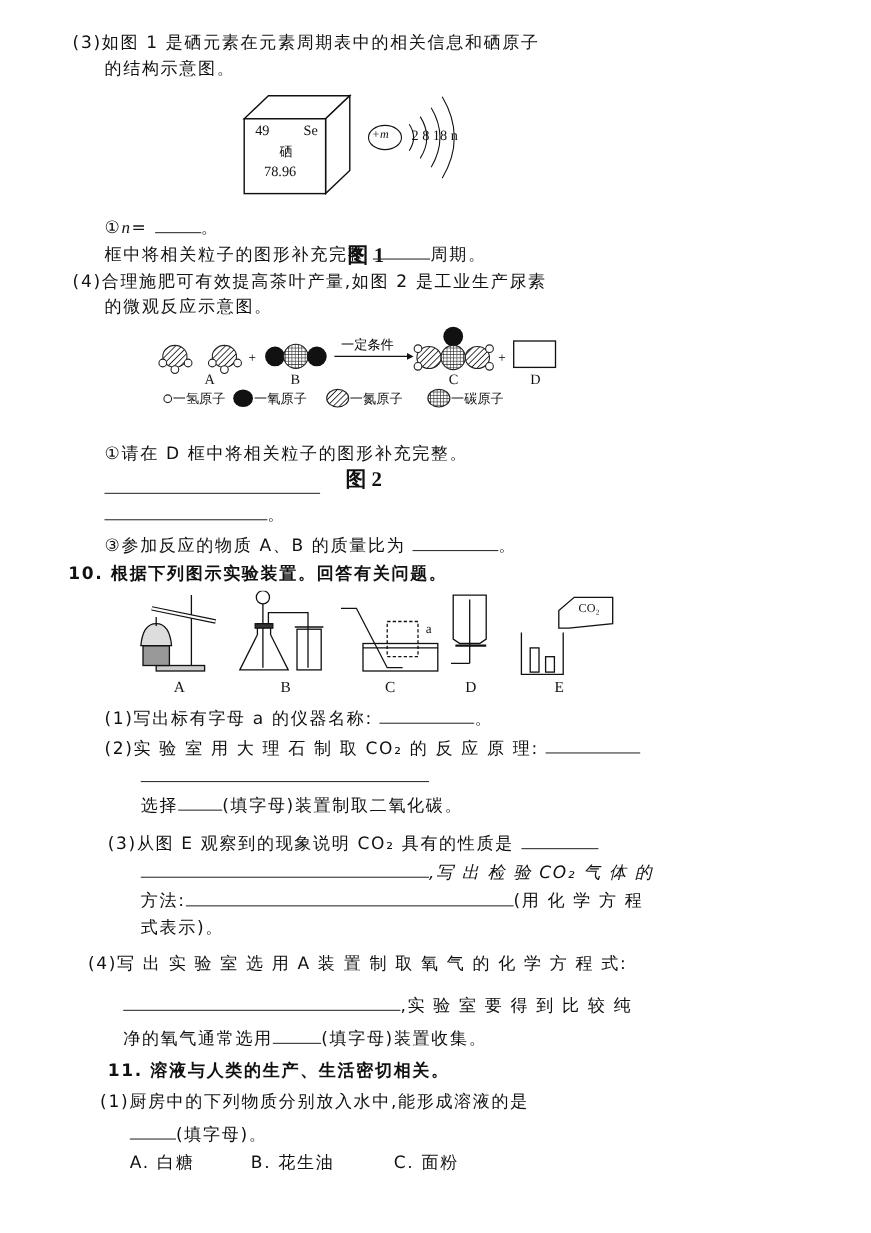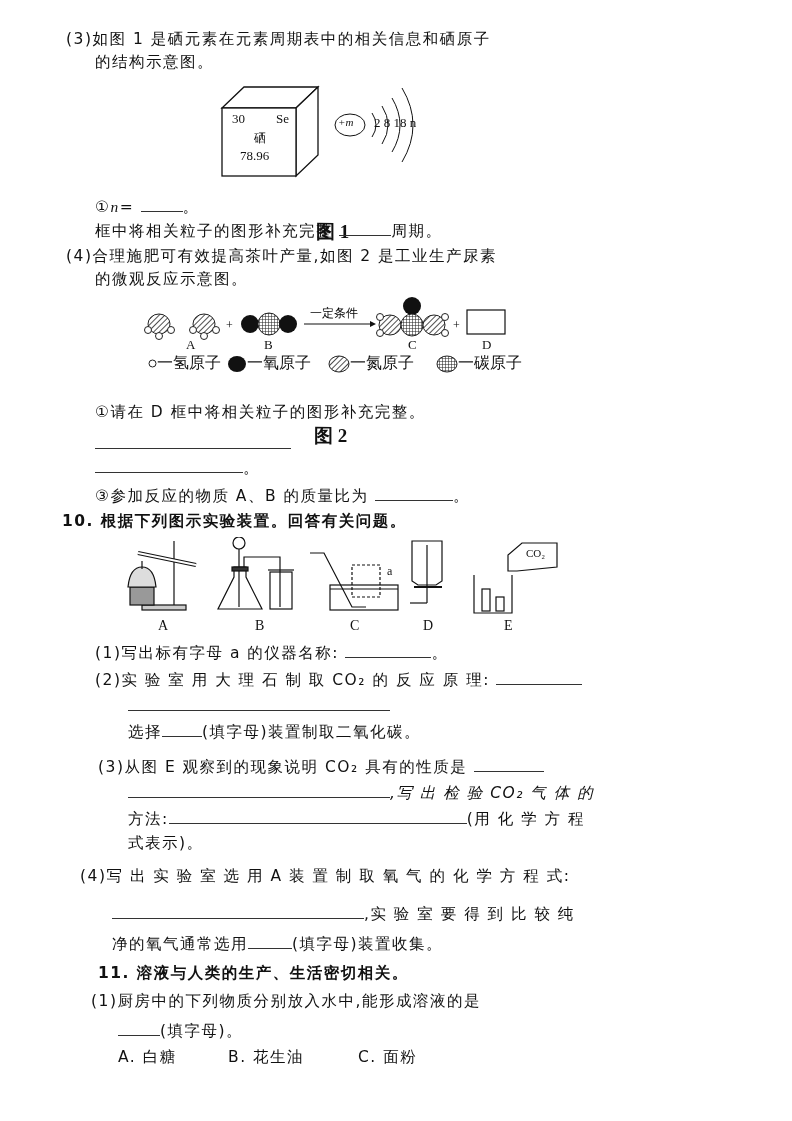--- a/index.html
+++ b/index.html
@@ -18,21 +18,21 @@
 
 <div class="line" style="left:66px;top:29px;">(3)如图 1 是硒元素在元素周期表中的相关信息和硒原子</div>
 <div class="line" style="left:95px;top:52px;">的结构示意图。</div>
 
 <div class="fig" style="left:218px;top:78px;width:230px;height:115px;">
   <svg width="110" height="95" style="position:absolute;left:0;top:5px;">
     <polygon points="4,25 26,4 100,4 78,25" fill="#fff" stroke="#111" stroke-width="1.3"></polygon>
     <polygon points="78,25 100,4 100,72 78,93" fill="#fff" stroke="#111" stroke-width="1.3"></polygon>
     <rect x="4" y="25" width="74" height="68" fill="#fff" stroke="#111" stroke-width="1.3"></rect>
   </svg>
-  <div class="lbl" style="left:14px;top:33px;">30</div>
+  <div class="lbl" style="left:14px;top:33px;">49</div>
   <div class="lbl" style="left:58px;top:33px;">Se</div>
   <div class="lbl" style="left:36px;top:52px;font-family:'DejaVu Sans',sans-serif;font-size:12px;">硒</div>
   <div class="lbl" style="left:22px;top:70px;">78.96</div>
   <svg width="115" height="95" style="position:absolute;left:112px;top:0;">
     <ellipse cx="20" cy="47" rx="15" ry="11" fill="none" stroke="#111" stroke-width="1"></ellipse>
     <path d="M42,35 Q50,47 42,59" fill="none" stroke="#111"></path>
     <path d="M52,28 Q64,47 52,66" fill="none" stroke="#111"></path>
     <path d="M62,20 Q78,47 62,74" fill="none" stroke="#111"></path>
     <path d="M72,10 Q94,47 72,84" fill="none" stroke="#111"></path>
   </svg>
@@ -97,21 +97,21 @@
     <circle cx="303" cy="25" r="3.5" fill="#fff" stroke="#222"></circle>
       <circle cx="303" cy="41" r="3.5" fill="#fff" stroke="#222"></circle>
     <text x="311" y="37" font-size="12" font-family="Liberation Serif, serif">+</text>
     <rect x="325" y="18" width="38" height="24" fill="#fff" stroke="#111" stroke-width="1.2"></rect>
   </svg>
   <div class="lbl" style="left:44px;top:45px;">A</div>
   <div class="lbl" style="left:122px;top:45px;">B</div>
   <div class="lbl" style="left:266px;top:45px;">C</div>
   <div class="lbl" style="left:340px;top:45px;">D</div>
 
-  <div style="position:absolute;left:6px;top:61px;font-size:16px;white-space:nowrap;display:flex;align-items:center;">
+  <div style="position:absolute;left:6px;top:61px;font-size:12px;white-space:nowrap;display:flex;align-items:center;">
     <svg width="9" height="9">
         <circle cx="4.5" cy="4.5" r="3.5" fill="#fff" stroke="#222"></circle>
       </svg>
     <span style="margin-right:6px;">一氢原子</span>
     <svg width="20" height="18">
         <ellipse cx="10" cy="9" rx="9" ry="8" fill="#111"></ellipse>
       </svg>
     <span style="margin-right:17px;">一氧原子</span>
     <svg width="22" height="18">
         <ellipse cx="11" cy="9" rx="10" ry="8" fill="url(#hatch)" stroke="#222"></ellipse>

